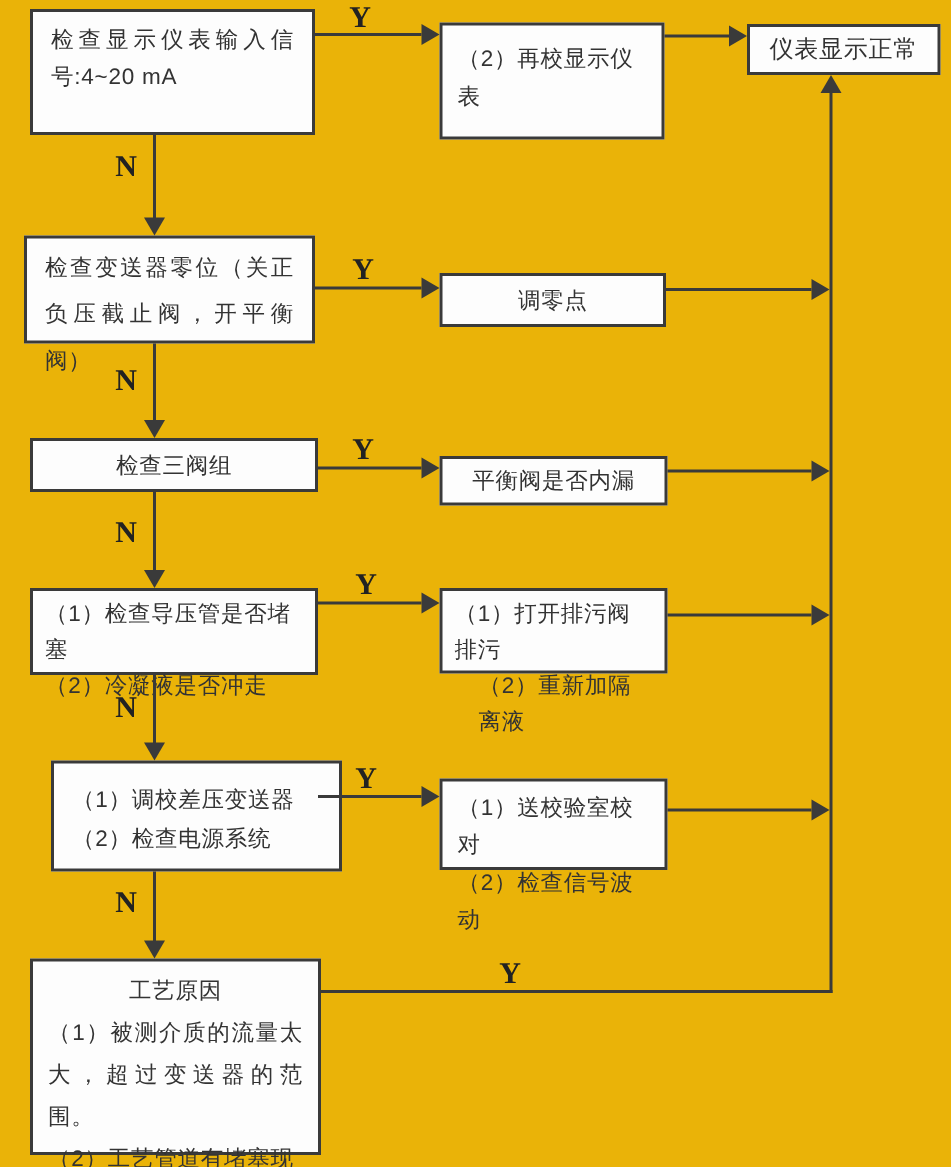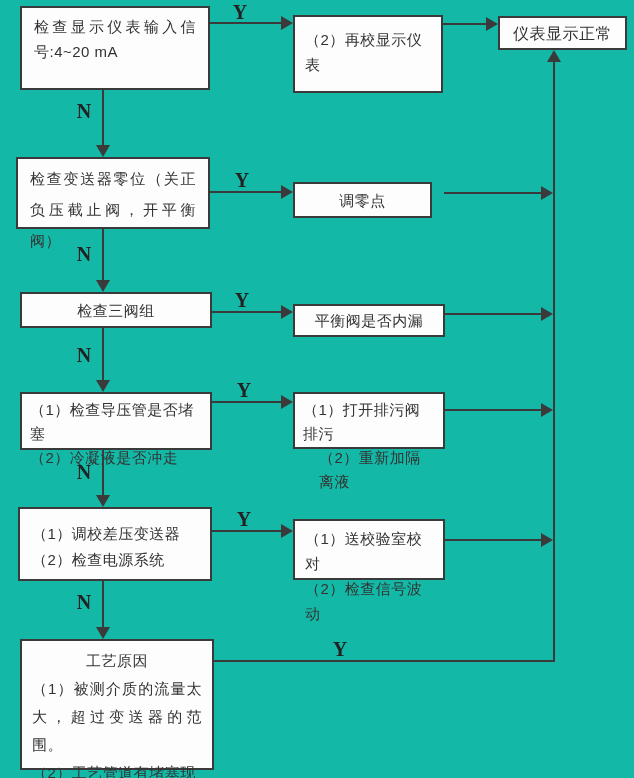--- a/index.html
+++ b/index.html
@@ -1,18 +1,18 @@
 <!DOCTYPE html>
 <html><head>
 <meta charset="utf-8">
 <style>
   html,body { margin:0; padding:0; background:#ffffff; }
   .canvas {
     position:relative; width:634px; height:778px;
-    background:#14b8a6; overflow:hidden;
+    background:#eab308; overflow:hidden;
     font-family:"Liberation Sans", sans-serif;
     color:#333333;
   }
   .box {
     position:absolute; box-sizing:border-box;
     border:2px solid #3a3a3a; background:#fdfdfd;
     font-size:15px; letter-spacing:0.5px; line-height:25px;
   }
   .box .para { padding:0 12px; }
   .center { display:flex; align-items:center; justify-content:center; text-align:center; }
@@ -43,36 +43,36 @@
 
   <div class="box center" style="left:20px; top:292px; width:192px; height:36px;">
     <div>检查三阀组</div>
   </div>
 
   <div class="box" style="left:20px; top:392px; width:192px; height:58px; padding-top:4px; line-height:24px;">
     <div class="para" style="padding:0 8px;">（1）检查导压管是否堵塞</div>
     <div class="para" style="padding:0 8px;">（2）冷凝液是否冲走</div>
   </div>
 
-  <div class="box" style="left:18px; top:507px; width:194px; height:74px; padding-top:12px; line-height:26px;">
+  <div class="box" style="left:34px; top:507px; width:194px; height:74px; padding-top:12px; line-height:26px;">
     <div class="para">（1）调校差压变送器</div>
     <div class="para">（2）检查电源系统</div>
   </div>
 
   <div class="box" style="left:20px; top:639px; width:194px; height:131px; padding-top:6px; line-height:28px;">
     <div class="para" style="padding:0 10px;text-align:center;">工艺原因</div>
     <div class="para just" style="padding:0 10px;">（1）被测介质的流量太大，超过变送器的范围。</div>
     <div class="para" style="padding:0 10px;">（2）工艺管道有堵塞现象。</div>
   </div>
 
   <div class="box" style="left:293px; top:15px; width:150px; height:78px; padding-top:10px;">
     <div class="para" style="padding:0 10px;">（2）再校显示仪表</div>
   </div>
 
-  <div class="box center" style="left:293px; top:182px; width:139px; height:36px;">
+  <div class="box center" style="left:293px; top:182px; width:151px; height:36px;">
     <div>调零点</div>
   </div>
 
   <div class="box center" style="left:293px; top:304px; width:152px; height:33px;">
     <div>平衡阀是否内漏</div>
   </div>
 
   <div class="box" style="left:293px; top:392px; width:152px; height:57px; padding-top:4px; line-height:24px;">
     <div class="para" style="padding:0 8px;">（1）打开排污阀排污</div>
     <div class="para" style="padding:0 8px;margin-left:16px;">（2）重新加隔离液</div>

